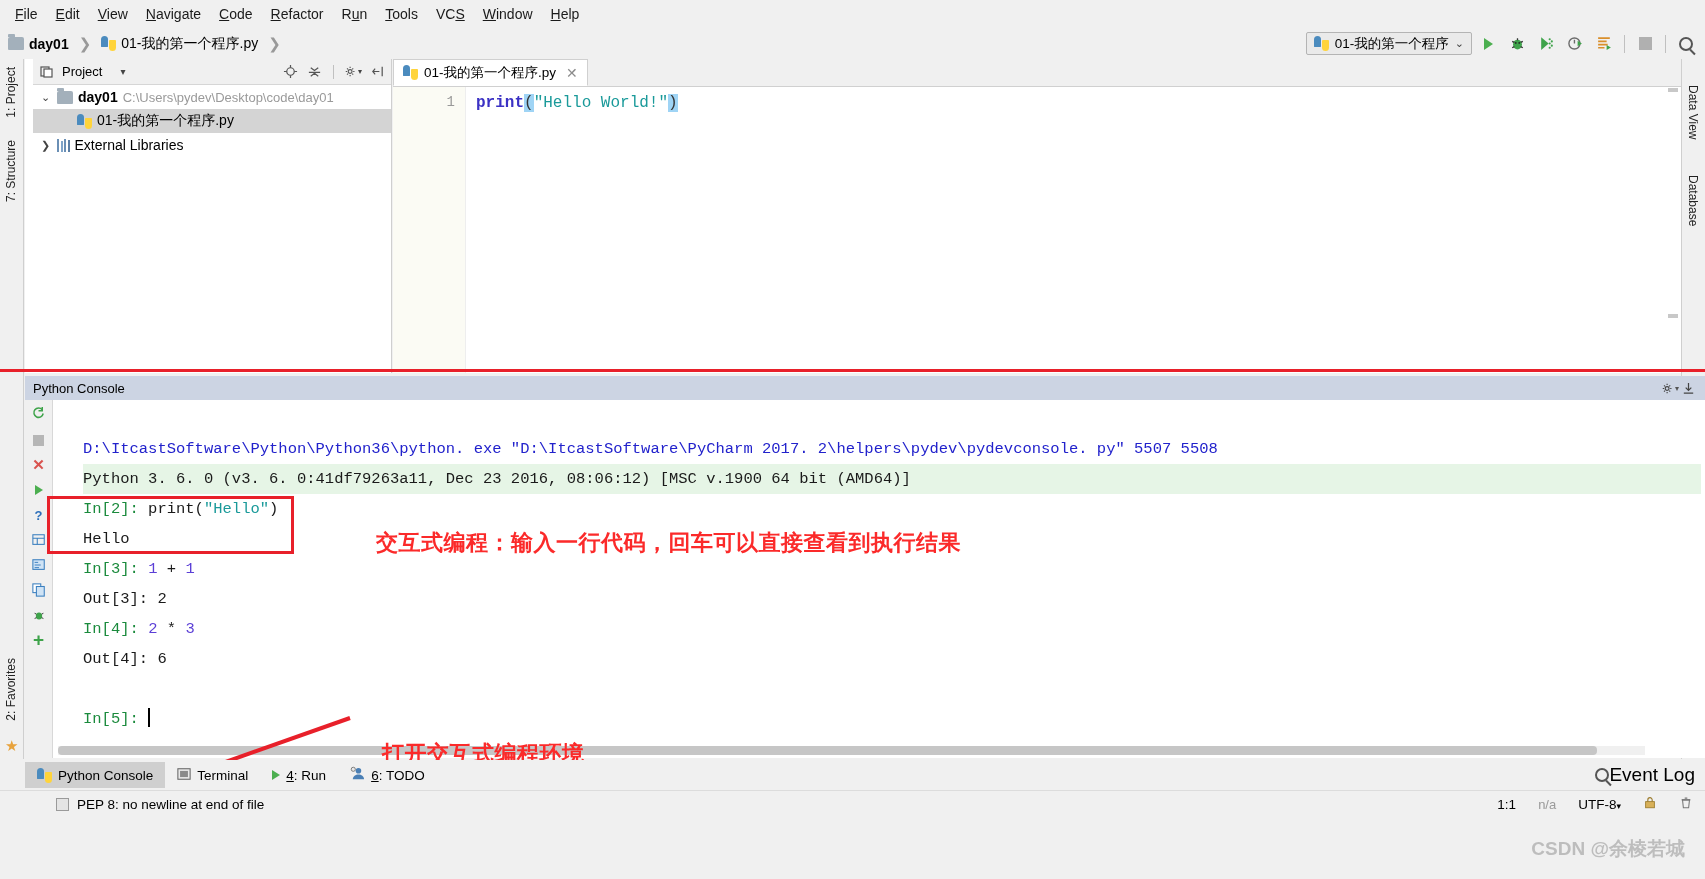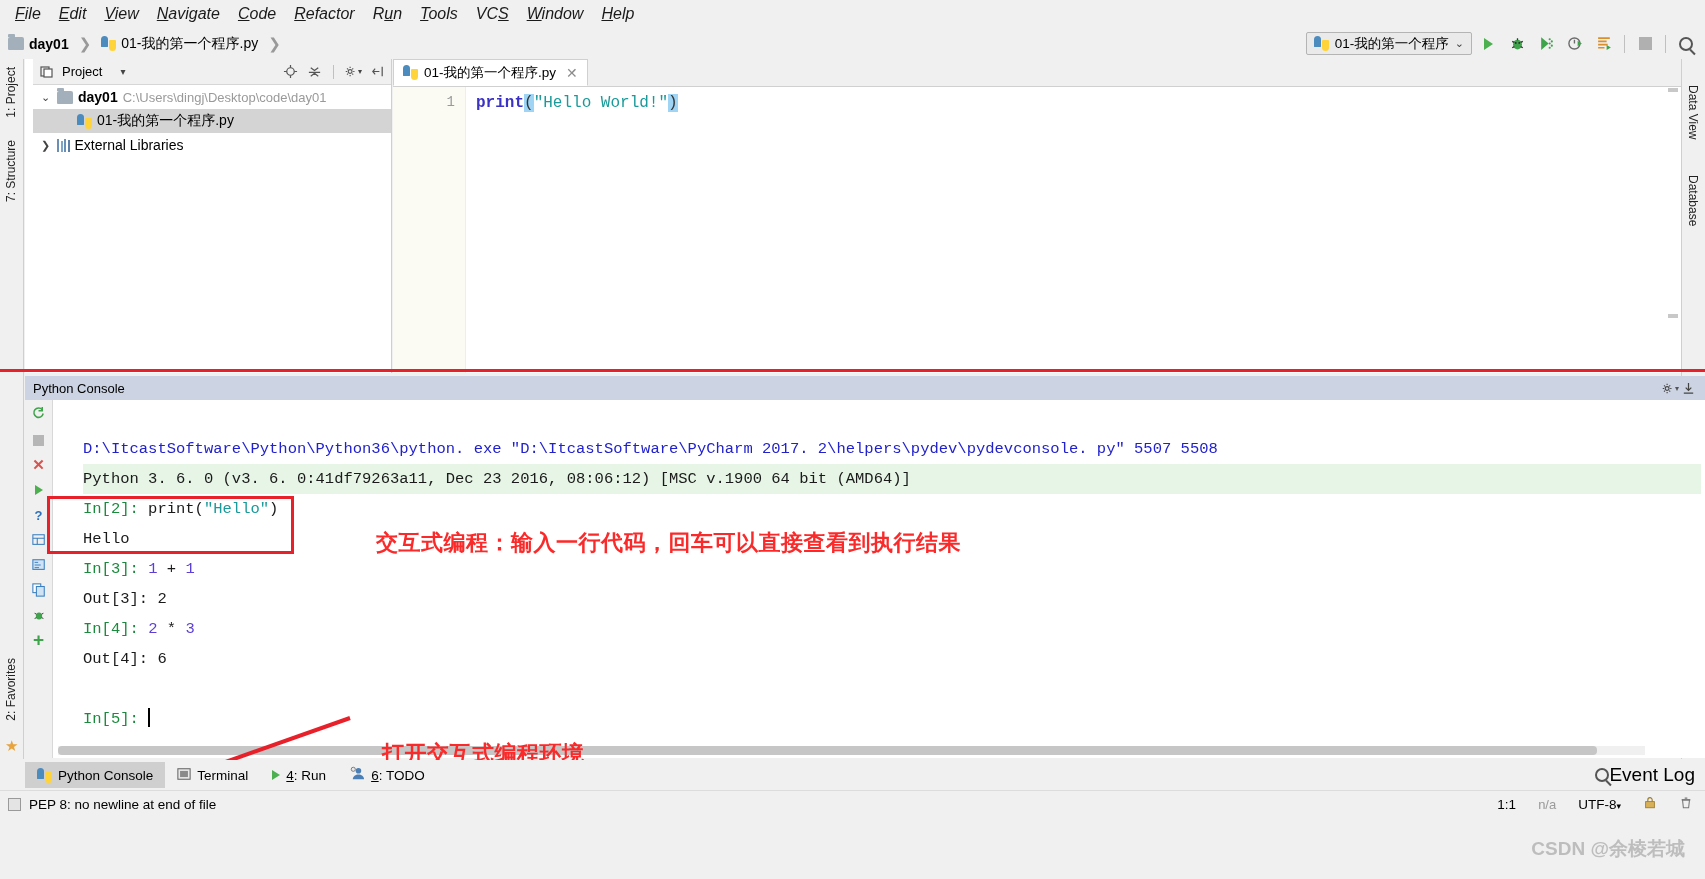--- a/index.html
+++ b/index.html
@@ -7,21 +7,21 @@
     width: 1705px; height: 879px;
     font-family: "Liberation Sans", sans-serif;
     font-size: 13px; color: #000; background: #f0f0f0;
     overflow: hidden;
   }
   #app { position: relative; width: 1705px; height: 879px; background: #f0f0f0; }
 
   
   .menubar { display: flex; align-items: center; height: 28px; padding-left: 6px;
              background: #f0f0f0; }
-  .menubar .mi { padding: 3px 9px; font-size: 16px; color: #1a1a1a; cursor: default; font-style: italic; }
+  .menubar .mi { padding: 3px 9px; font-size: 14px; color: #1a1a1a; cursor: default; }
   .menubar .mi u { text-decoration: underline; }
 
   
   .navbar { display: flex; align-items: center; height: 31px; padding-left: 8px;
             background: #f0f0f0; position: relative; }
   .crumb { display: flex; align-items: center; gap: 5px; font-size: 14px; }
   .crumb-sep { color: #999; margin: 0 5px; font-size: 15px; }
   .crumb b { font-weight: bold; }
   .nav-right { position: absolute; right: 6px; top: 0; height: 31px;
                display: flex; align-items: center; gap: 3px; }
@@ -138,21 +138,21 @@
                     padding-left: 25px; }
   .btab { display: flex; align-items: center; gap: 6px; height: 26px; padding: 0 12px;
           font-size: 13.5px; }
   .btab.active { background: #cfcfcf; }
   .btab u { text-decoration: underline; }
   .bt-right { position: absolute; right: 10px; display: flex; align-items: center;
               font-size: 19px; justify-content: space-between; }
   .statusbar { position: absolute; left: 0; right: 0; top: 790px; height: 89px;
                background: #f0f0f0; border-top: 1px solid #dcdcdc; }
   .sb-row { display: flex; align-items: center; height: 26px; padding-left: 8px;
-            gap: 8px; font-size: 13.5px; }
+            gap: 8px; font-size: 13.5px; margin-left: 48px; }
   .sb-right { position: absolute; right: 12px; top: 4px; display: flex;
               align-items: center; gap: 22px; font-size: 13.5px; }
   .sq { width: 13px; height: 13px; border: 1px solid #9a9a9a; background: #e4e4e4; }
   .watermark { position: absolute; right: 20px; top: 836px; font-size: 19px;
                color: rgba(120,120,120,.42); font-weight: bold; pointer-events: none; }
 
   .magnifier { width: 14px; height: 14px; border: 2px solid #555; border-radius: 50%;
                position: relative; }
   .magnifier::after { content: ""; position: absolute; right: -5px; bottom: -4px;
                       width: 7px; height: 2px; background: #555; transform: rotate(45deg); }
@@ -288,21 +288,21 @@
             <path d="M13 3v10M10 8H3M5.5 5L3 8l2.5 3" stroke="#555" stroke-width="1.3" fill="none"></path>
           </svg>
       </span>
     </div>
 
     <div>
       <div class="treerow">
         <span class="arrow">⌄</span>
         <span class="folder"></span>
         <b>day01</b>
-        <span class="dim">C:\Users\dingj\Desktop\code\day01</span>
+        <span class="dim">C:\Users\pydev\Desktop\code\day01</span>
       </div>
       <div class="treerow sel" style="padding-left:44px;">
         <span class="pyicon"></span>
         <span>01-我的第一个程序.py</span>
       </div>
       <div class="treerow">
         <span class="arrow">❯</span>
         <span class="libicon">
             <i></i>
             <i></i>

